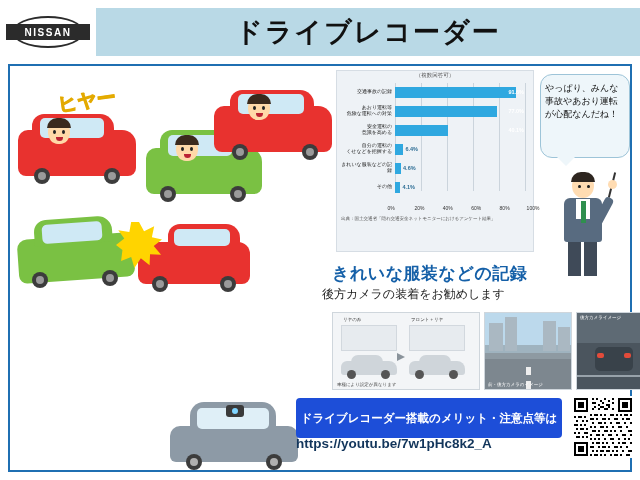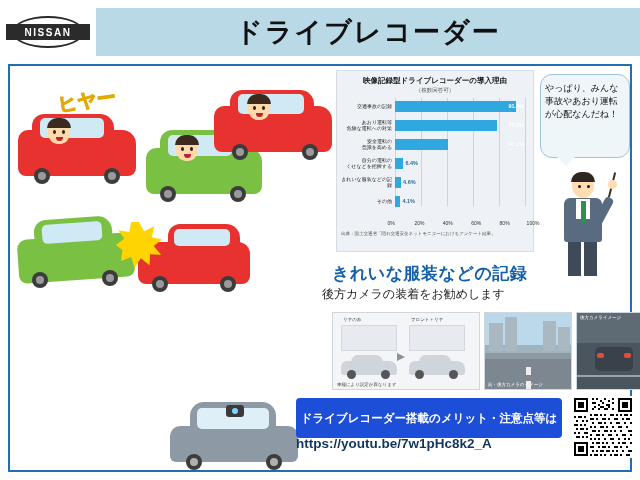--- a/index.html
+++ b/index.html
@@ -350,21 +350,20 @@
           <div class="red-win"></div>
         <div class="boom"></div>
         <div class="w w1"></div>
           <div class="w w2"></div>
           <div class="w w3"></div>
           <div class="w w4"></div>
       </div>
     </div>
 
     <div class="chart-card">
-      <div class="chart-title">映像記録型ドライブレコーダーの導入理由</div>
       <div class="chart-sub">（複数回答可）</div>
 
       <div class="chart-plot">
         <div id="gridlines">
             <div class="grid-line" style="left: 54px;"></div>
             <div class="grid-line" style="left: 80px;"></div>
             <div class="grid-line" style="left: 106px;"></div>
             <div class="grid-line" style="left: 132px;"></div>
             <div class="grid-line" style="left: 158px;"></div>
             <div class="grid-line" style="left: 184px;"></div>

